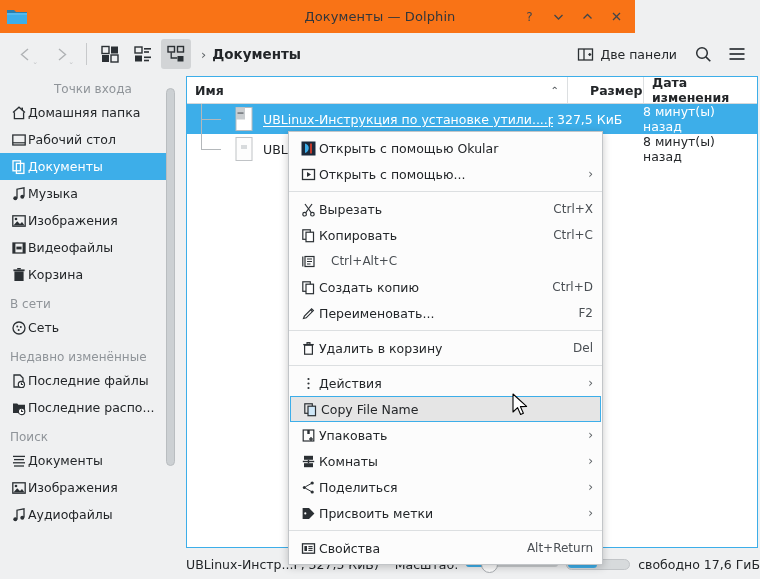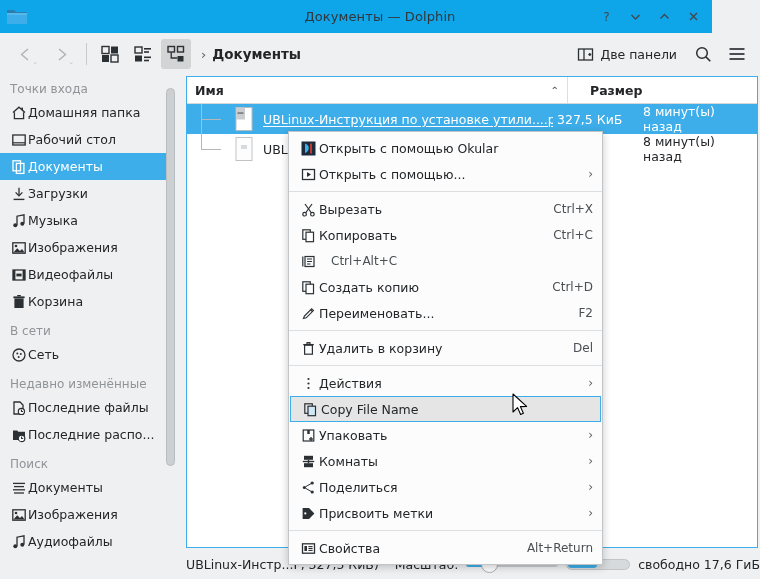--- a/index.html
+++ b/index.html
@@ -8,22 +8,22 @@
     font-family: "DejaVu Sans", "Liberation Sans", sans-serif;
     font-size: 12.5px;
     color: #232629;
     background: #eff0f1;
     overflow: hidden;
   }
   #app { position: relative; width: 760px; height: 579px; background: #eff0f1; }
 
   
   .titlebar {
-    position: absolute; left: 0; top: 0; width: 712px; height: 33px;
-    background: #0ea5e9;
+    position: absolute; left: 0; top: 0; width: 635px; height: 33px;
+    background: #f97316;
     display: flex; align-items: center; text-decoration: underline;
   }
   .tb-appicon { position: absolute; left: 6px; top: 5px; width: 22px; height: 22px; }
   .tb-title {
     position: absolute; left: 0; top: 0; width: 760px; height: 33px;
     display: flex; align-items: center; justify-content: center;
     font-size: 13px; color: #31363b; letter-spacing: .1px;
   }
   .tb-btns {
     position: absolute; right: 7px; top: 0; height: 33px;
@@ -63,21 +63,21 @@
   .two-panel-label { font-size: 12.5px; color: #232629; }
 
   
   .sidebar {
     position: absolute; left: 0; top: 75px; width: 172px; height: 504px;
     background: #eff0f1; overflow: hidden;
   }
   .sb-group {
     padding: 9px 0 3px 10px; font-size: 12px; color: #8f9499;
   }
-  .sb-group:first-child { padding-top: 7px; }
+  .sb-group:first-child { padding-top: 7px; margin-left: 44px; }
   .sb-item {
     height: 27px; display: flex; align-items: center; gap: 0;
     padding-left: 10px; color: #232629; font-size: 12.5px;
   }
   .sb-item.selected { background: #3daee9; color: #ffffff; }
   .sb-ico { width: 18px; height: 18px; display:flex; align-items:center; justify-content:center; flex: 0 0 18px; }
   .sb-text { white-space: nowrap; overflow: hidden; }
   .sb-scroll {
     position: absolute; left: 166px; top: 88px; width: 9px; height: 378px;
     background: #ccd0d3; border-radius: 5px; border: 1px solid #b9bdc0;
@@ -298,30 +298,20 @@
         <svg width="16" height="16" viewBox="0 0 16 16">
             <rect x="2" y="1.8" width="7.5" height="10" fill="none" stroke="#ffffff" stroke-width="1.3"></rect>
             <rect x="5.4" y="4.4" width="7.5" height="10" fill="none" stroke="#ffffff" stroke-width="1.3"></rect>
           </svg>
       </span>
       <span class="sb-text">Документы</span>
     </div>
     <div class="sb-item">
       <span class="sb-ico">
         <svg width="16" height="16" viewBox="0 0 16 16">
-            <line x1="8" y1="1.8" x2="8" y2="9.5" stroke="#2b3034" stroke-width="1.3"></line>
-            <polyline points="4.6,6.4 8,9.9 11.4,6.4" fill="none" stroke="#2b3034" stroke-width="1.3"></polyline>
-            <line x1="2.6" y1="13.4" x2="13.4" y2="13.4" stroke="#2b3034" stroke-width="1.4"></line>
-          </svg>
-      </span>
-      <span class="sb-text">Загрузки</span>
-    </div>
-    <div class="sb-item">
-      <span class="sb-ico">
-        <svg width="16" height="16" viewBox="0 0 16 16">
             <path d="M6 12.2 V3.2 L13 1.8 V10.6" fill="none" stroke="#2b3034" stroke-width="1.3"></path>
             <circle cx="4.3" cy="12.3" r="2" fill="#2b3034"></circle>
             <circle cx="11.3" cy="10.7" r="2" fill="#2b3034"></circle>
           </svg>
       </span>
       <span class="sb-text">Музыка</span>
     </div>
     <div class="sb-item">
       <span class="sb-ico">
         <svg width="16" height="16" viewBox="0 0 16 16">
@@ -426,20 +416,23 @@
   <div class="sb-scroll"></div>
 
   <div class="fileview">
     <div class="col-header">
       <div class="col col-name">
         <span>Имя</span>
         <span class="sort-caret">⌃</span>
       </div>
       <div class="col col-size">
         <span>Размер</span>
+      </div>
+      <div class="col col-date">
+        <span>Дата изменения</span>
       </div>
     </div>
 
     <div class="frow selected">
       <span class="tree-gutter">
         <span class="tree-v"></span>
         <span class="tree-h"></span>
       </span>
       <span class="file-ico">
         <svg width="22" height="26" viewBox="0 0 22 26">

